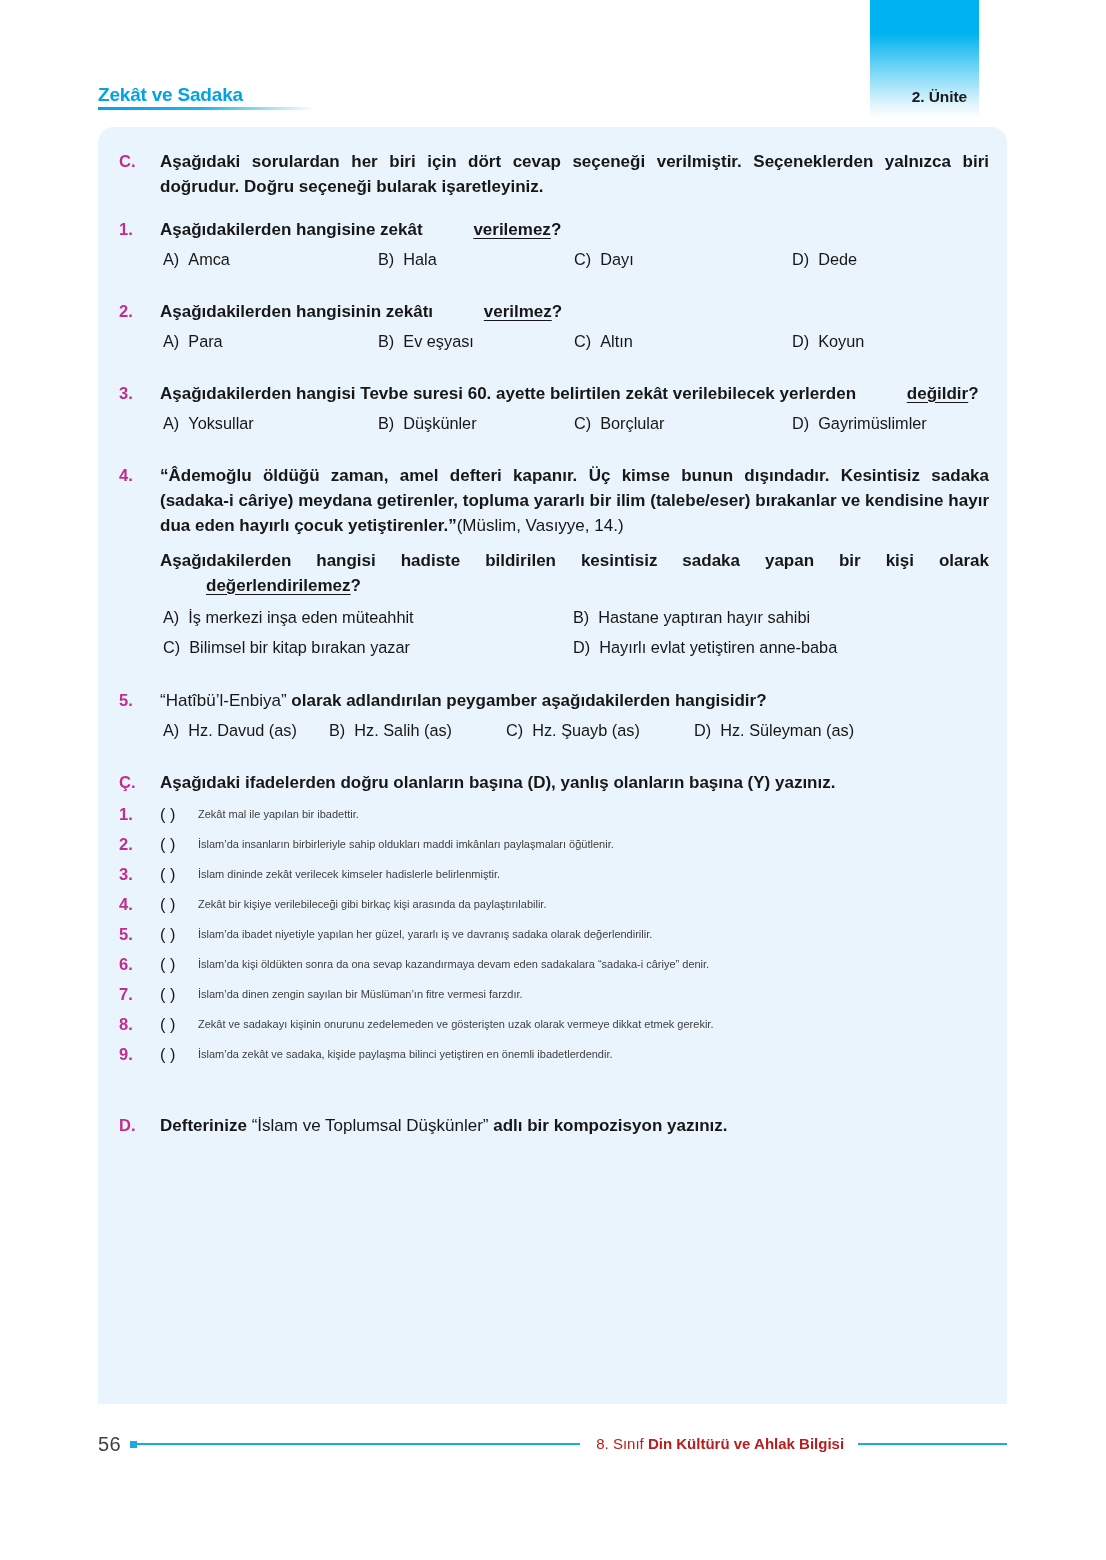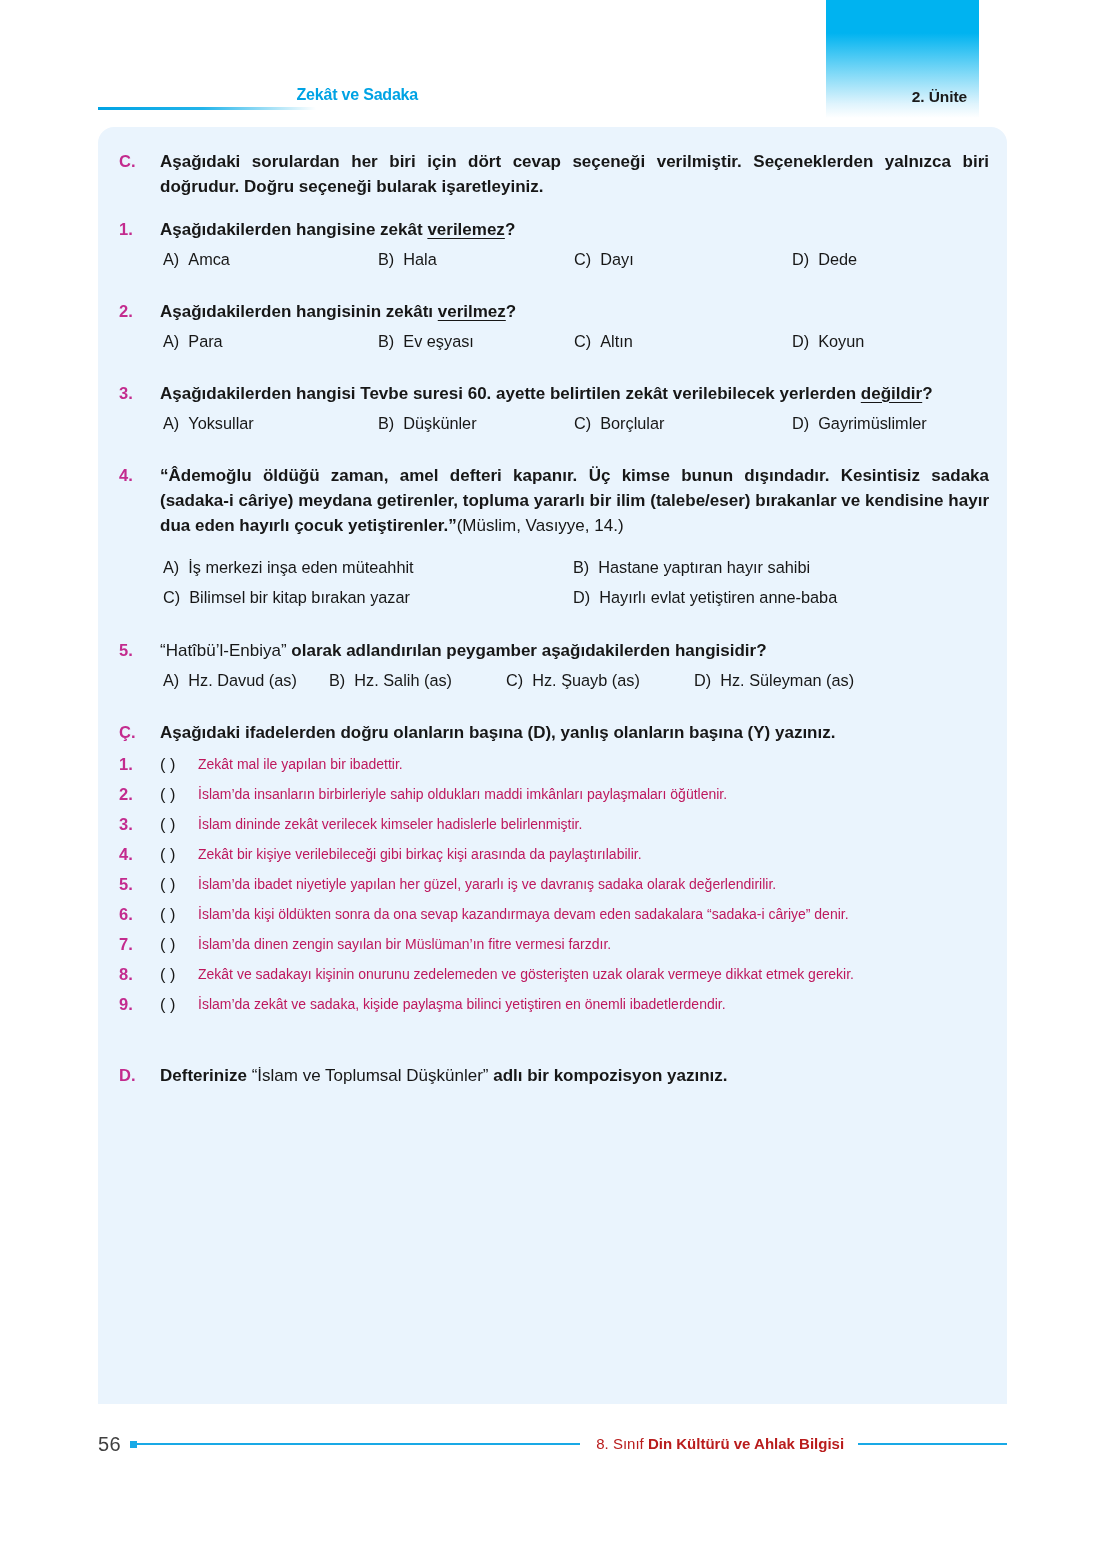--- a/index.html
+++ b/index.html
@@ -13,23 +13,23 @@
   .page {
     position: relative;
     width: 1106px;
     height: 1560px;
     overflow: hidden;
   }
 
   
   .unit-tab {
     position: absolute;
-    left: 826px;
+    left: 870px;
     top: 0;
-    width: 153px;
+    width: 109px;
     height: 118px;
     background: linear-gradient(to bottom, #00b3f0 0%, #00b3f0 28%, #7fd9f7 62%, #dff4fd 88%, #ffffff 100%);
   }
   .unit-tab-label {
     position: absolute;
     right: 12px;
     bottom: 12px;
     font-size: 15.5px;
     font-weight: bold;
     color: #1a1a1a;
@@ -37,26 +37,25 @@
   }
 
   
   .runhead {
     position: absolute;
     left: 98px;
     top: 86px;
     width: 320px;
   }
   .runhead-title {
-    font-size: 16px;
+    font-size: 19px;
     font-weight: bold;
     color: #00a3e4;
     letter-spacing: -0.2px;
     line-height: 18px;
-    text-align: right;
   }
   .runhead-rule {
     margin-top: 3px;
     height: 3px;
     width: 218px;
     background: linear-gradient(to right, #00a3e4 0%, #22b4ea 48%, #a8e2f7 80%, rgba(255,255,255,0) 100%);
   }
 
   
   .panel {
@@ -94,21 +93,21 @@
   }
   .body {
     flex: 1 1 auto;
     font-size: 17px;
     line-height: 25px;
     color: #171717;
   }
   .body.bold { font-weight: bold; }
   .just { text-align: justify; text-align-last: left; }
 
-  u.ul { text-decoration: underline; text-underline-offset: 3px; }
+  u.ul { text-decoration: underline; text-underline-offset: 3px; margin-left: 46px; }
   .reg { font-weight: normal; }
 
   
   .sec-head .body { font-weight: bold; }
 
   .gap-lg { height: 26px; }
   .gap-md { height: 18px; }
   .gap-sm { height: 10px; }
   .gap-xs { height: 4px; }
 
@@ -157,23 +156,23 @@
     padding-left: 3px;
   }
   .tf-paren {
     flex: 0 0 38px;
     font-size: 16.3px;
     line-height: 30px;
     color: #171717;
   }
   .tf-text {
     flex: 1 1 auto;
-    font-size: 14px;
+    font-size: 11px;
     line-height: 30px;
-    color: #be185d;
+    color: #404040;
   }
 
   
   .footer {
     position: absolute;
     left: 98px;
     top: 1424px;
     width: 909px;
     height: 40px;
     display: flex;
@@ -321,20 +320,24 @@
         </div>
       </div>
 
       <div class="gap-lg"></div>
 
       <div class="row">
         <div class="marker">4.</div>
         <div class="body just"><b>“Âdemoğlu öldüğü zaman, amel defteri kapanır. Üç kimse bunun dışındadır. Kesintisiz sadaka (sadaka-i câriye) meydana getirenler, topluma yararlı bir ilim (talebe/eser) bırakanlar ve kendisine hayır dua eden hayırlı çocuk yetiştirenler.”</b><span class="reg">(Müslim, Vasıyye, 14.)</span></div>
       </div>
       <div class="gap-sm"></div>
+      <div class="row">
+        <div class="marker"></div>
+        <div class="body bold just"><span>Aşağıdakilerden hangisi hadiste bildirilen kesintisiz sadaka yapan bir kişi olarak </span><u class="ul">değerlendirilemez</u><span>?</span></div>
+      </div>
       <div class="gap-xs"></div>
       <div class="row">
         <div class="marker"></div>
         <div class="opts2">
           <div class="o">
               <span class="lt">A)</span>
               <span>İş merkezi inşa eden müteahhit</span>
             </div>
           <div class="o">
               <span class="lt">B)</span>

